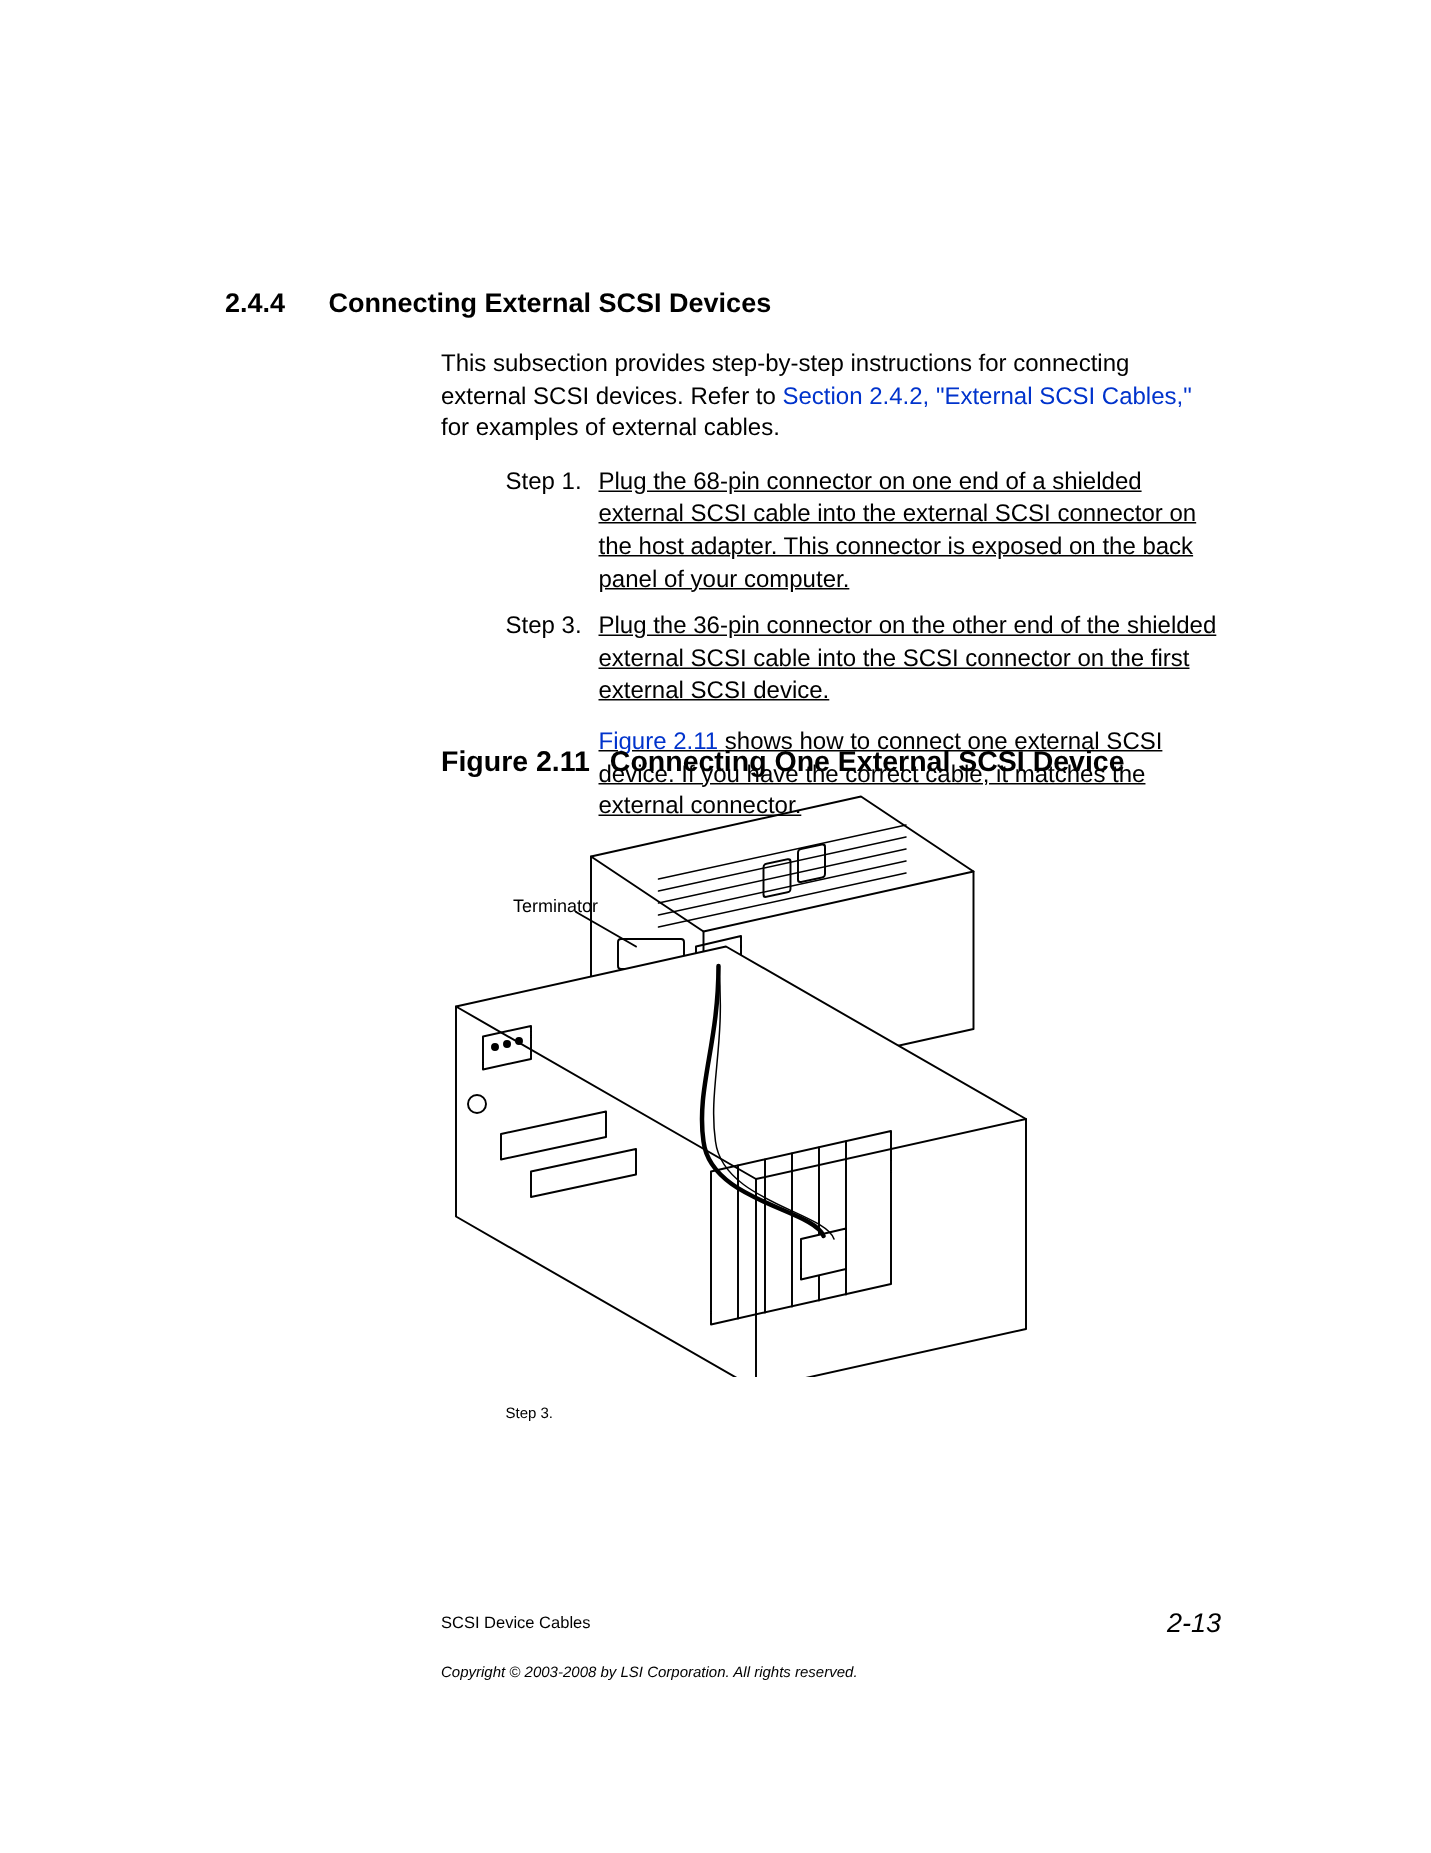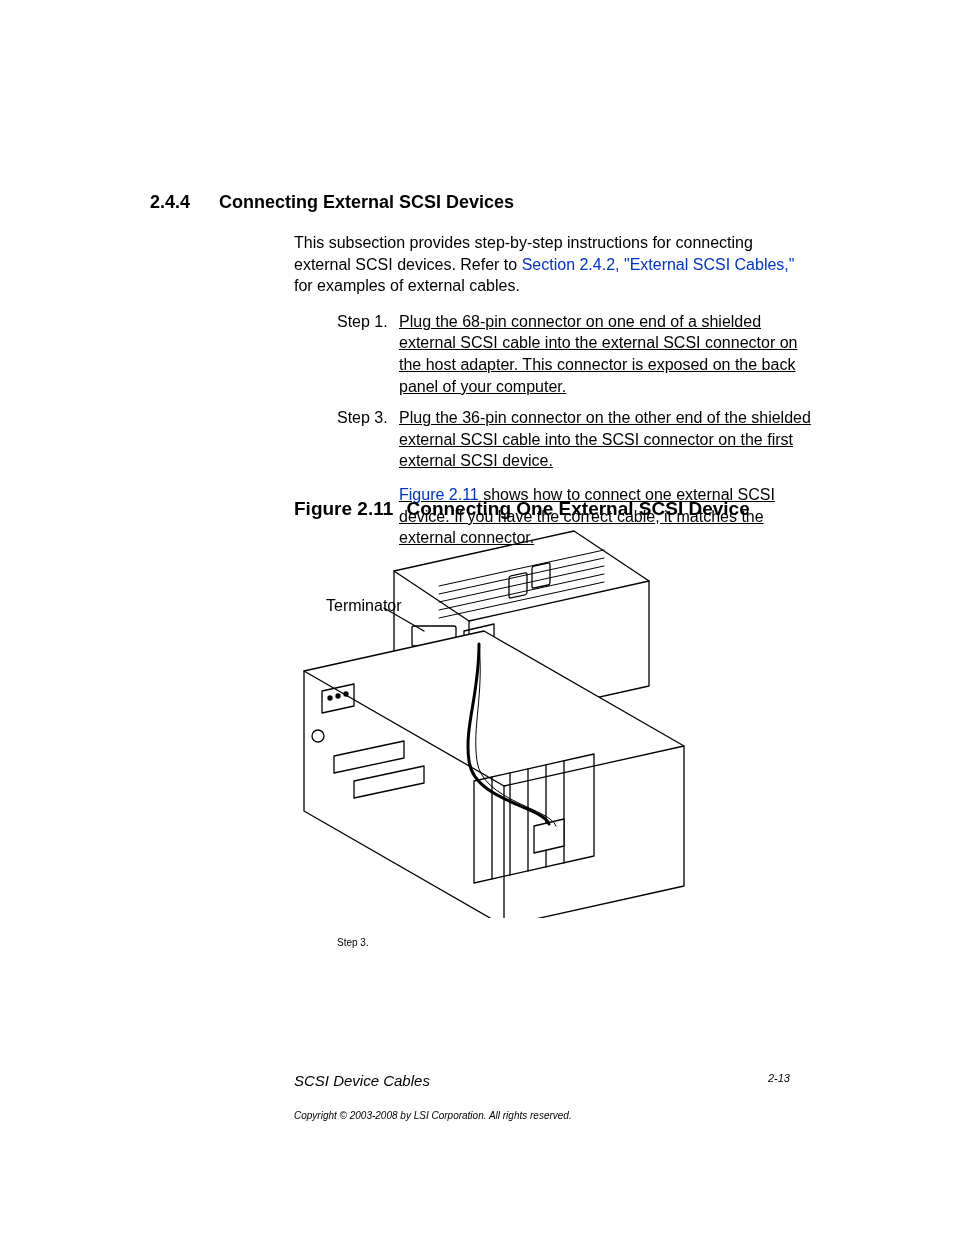--- a/index.html
+++ b/index.html
@@ -70,48 +70,47 @@
   }
   .figure-box {
     position: absolute;
     left: 294px;
     top: 526px;
     width: 400px;
     height: 392px;
   }
   .terminator-label {
     position: absolute;
-    left: 326px;
+    left: 342px;
     top: 597px;
-    font-size: 16px;
+    font-size: 12px;
   }
   .step3-block {
     position: absolute;
     left: 294px;
     top: 936px;
     width: 520px;
     font-size: 10px;
     line-height: 1.35;
   }
   .footer {
     position: absolute;
     left: 294px;
     top: 1072px;
     width: 520px;
   }
   .footer-title {
-    font-style: italic;
-    font-size: 15px;
+    font-size: 11px;
   }
   .footer-page {
     position: absolute;
-    right: 24px;
+    right: 0;
     top: 0;
     font-style: italic;
-    font-size: 11px;
+    font-size: 18px;
   }
   .footer-copy {
     font-style: italic;
     font-size: 10px;
     margin-top: 20px;
   }
 </style>
 </head>
 <body>
 

